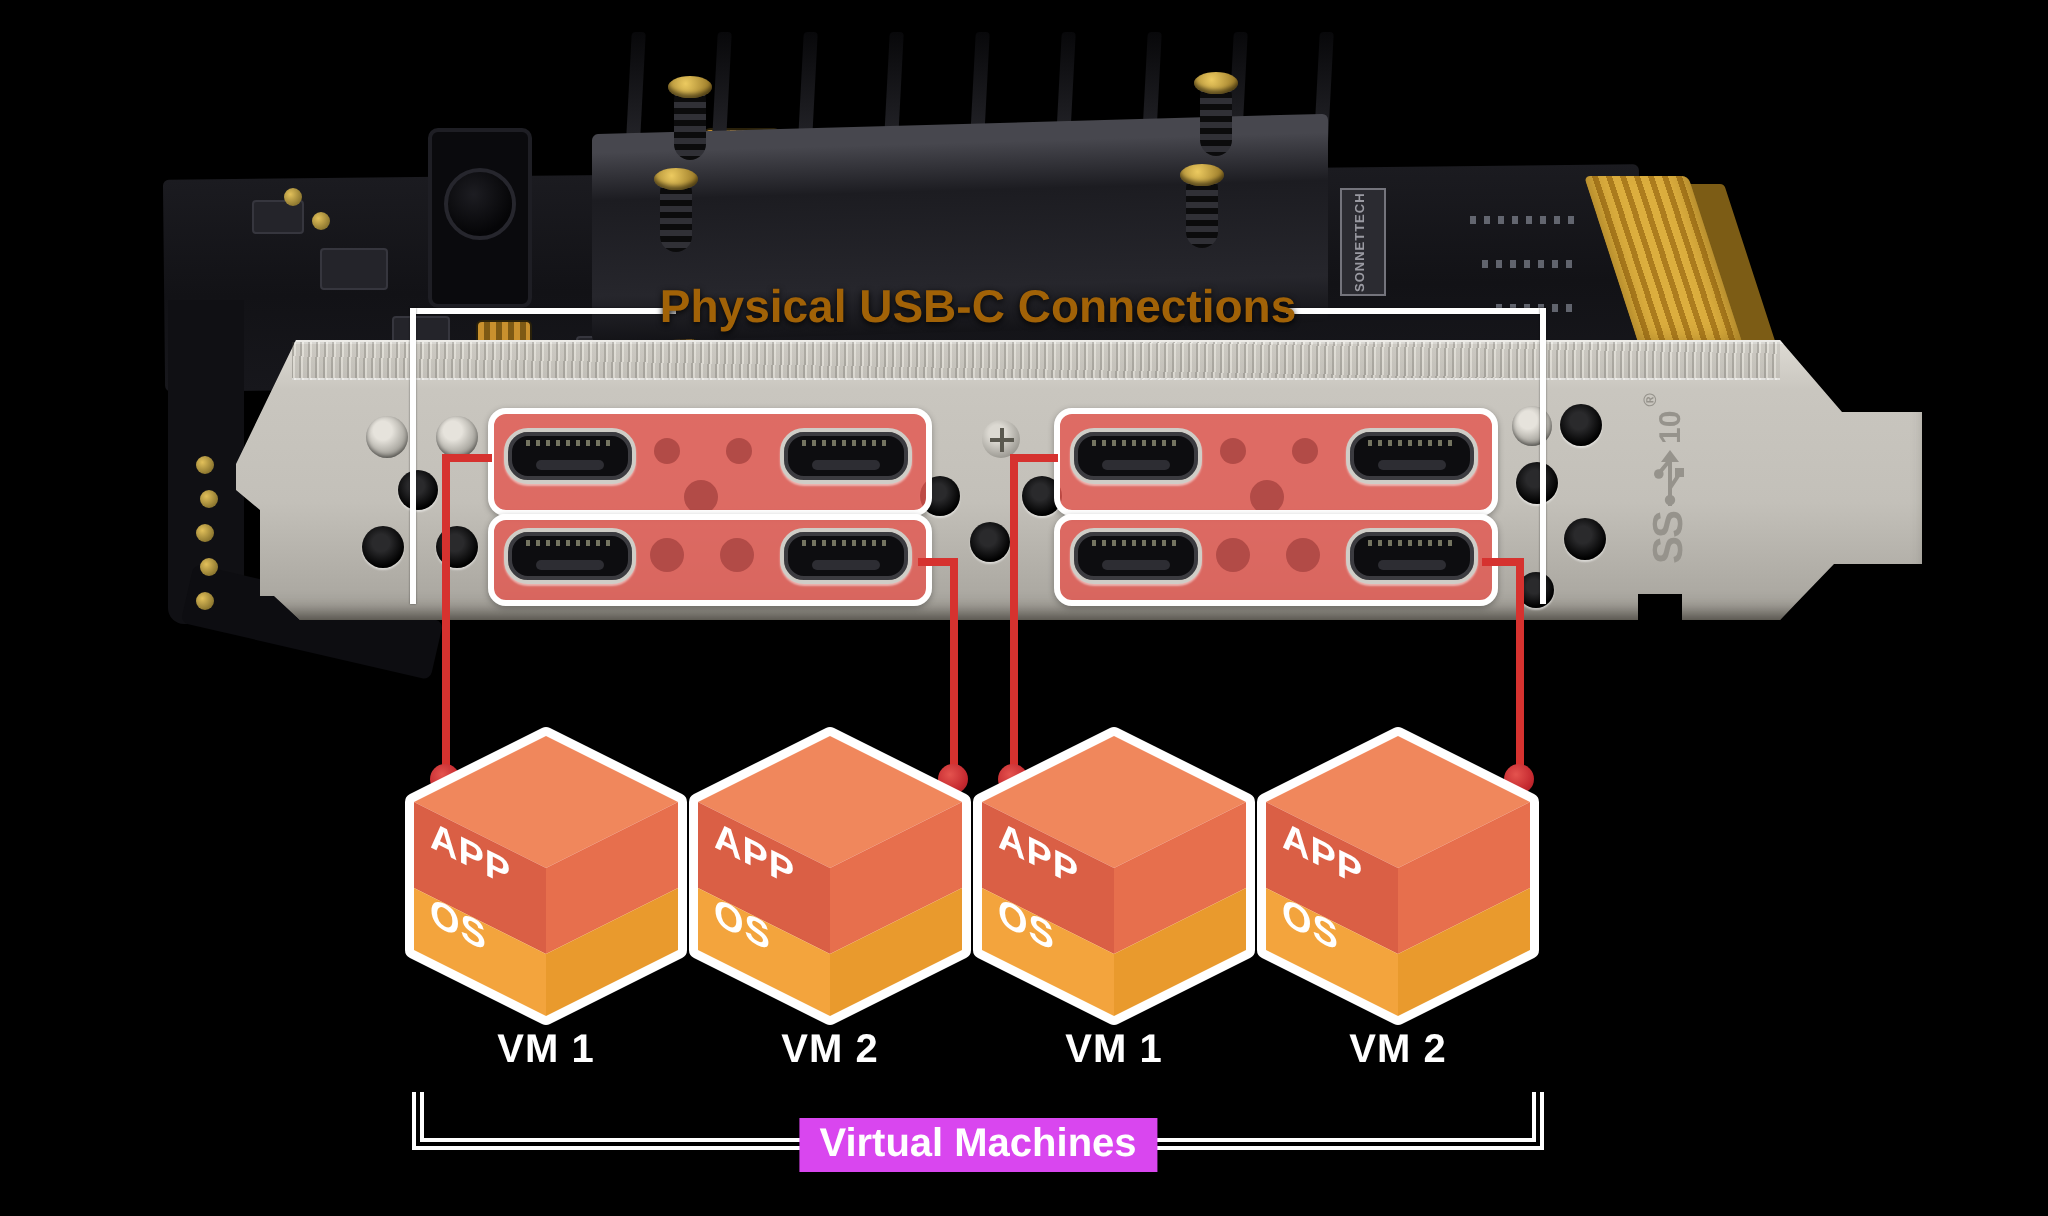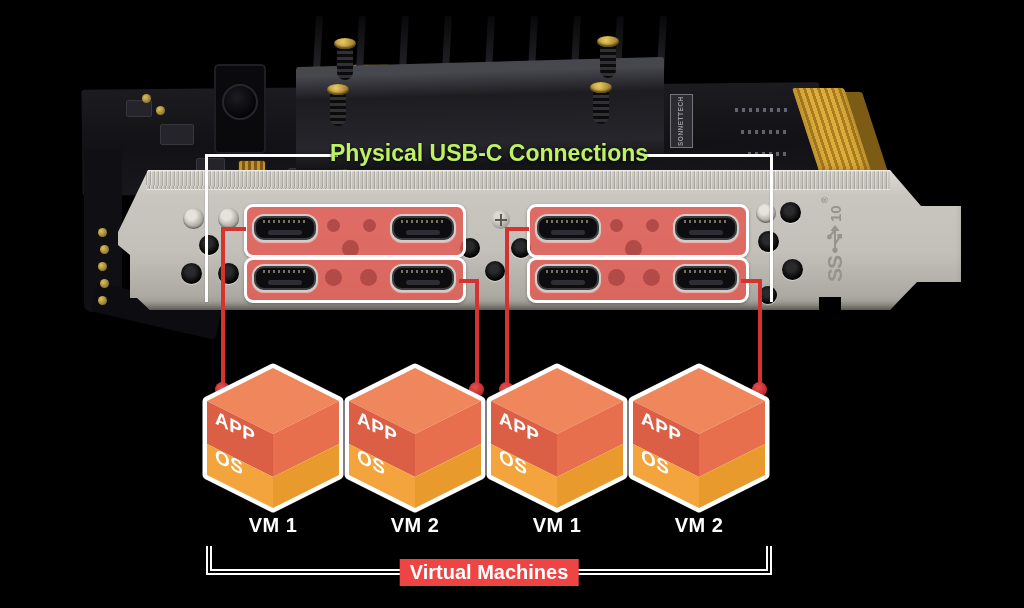--- a/index.html
+++ b/index.html
@@ -58,32 +58,32 @@
   .portbox{background:rgba(227,88,80,.82);border:3px solid #fff;border-radius:9px;overflow:hidden;box-shadow:0 1px 3px rgba(0,0,0,.3);}
   .usbc{position:absolute;width:62px;height:24px;border-radius:12px;background:#0d0d10;border:2px solid #cfcdc7;
         box-shadow:inset 0 0 0 2px #3b3b40, 0 1px 1px rgba(255,255,255,.5);}
   .usbc::before{content:"";position:absolute;left:9px;right:9px;top:4px;height:3px;
         background:repeating-linear-gradient(90deg,#8d8d74 0 2px,transparent 2px 5px);opacity:.8;}
   .usbc::after{content:"";position:absolute;left:14px;right:14px;bottom:5px;height:5px;border-radius:3px;background:#2d2d33;}
   .rhole{position:absolute;border-radius:50%;background:#b24b47;}
 
   
   .wline{background:#fff;box-shadow:0 0 1px rgba(0,0,0,.6);}
-  .title{top:140px;left:489px;transform:translateX(-50%);color:#bef264;font-size:23px;font-weight:bold;white-space:nowrap;
+  .title{top:140px;left:489px;transform:translateX(-50%);color:#a16207;font-size:23px;font-weight:bold;white-space:nowrap;
          text-shadow:0 1px 3px rgba(0,0,0,.9);}
 
   
   .rline{background:#d6322f;}
   .rdot{width:15px;height:15px;border-radius:50%;background:radial-gradient(circle at 40% 35%,#e4534e,#c3272e 65%,#8e1b20);}
 
   
   .vm-label{top:514px;width:120px;text-align:center;color:#fff;font-size:20px;font-weight:bold;letter-spacing:.5px;
             text-shadow:0 1px 2px #000;}
   .bb{border-left:2px solid #fff;border-right:2px solid #fff;border-bottom:2px solid #fff;}
-  .bottom-label{top:559px;left:489px;transform:translateX(-50%);background:#ef4444;padding:2px 10px;color:#fff;
+  .bottom-label{top:559px;left:489px;transform:translateX(-50%);background:#d946ef;padding:2px 10px;color:#fff;
                 font-size:20px;font-weight:bold;white-space:nowrap;}
 </style>
 </head>
 <body>
 
 <div id="stage">
 
   <div class="abs pcb-main"></div>
   <div class="abs pcb-left-ext"></div>
   <div class="abs pcb-corner"></div>

